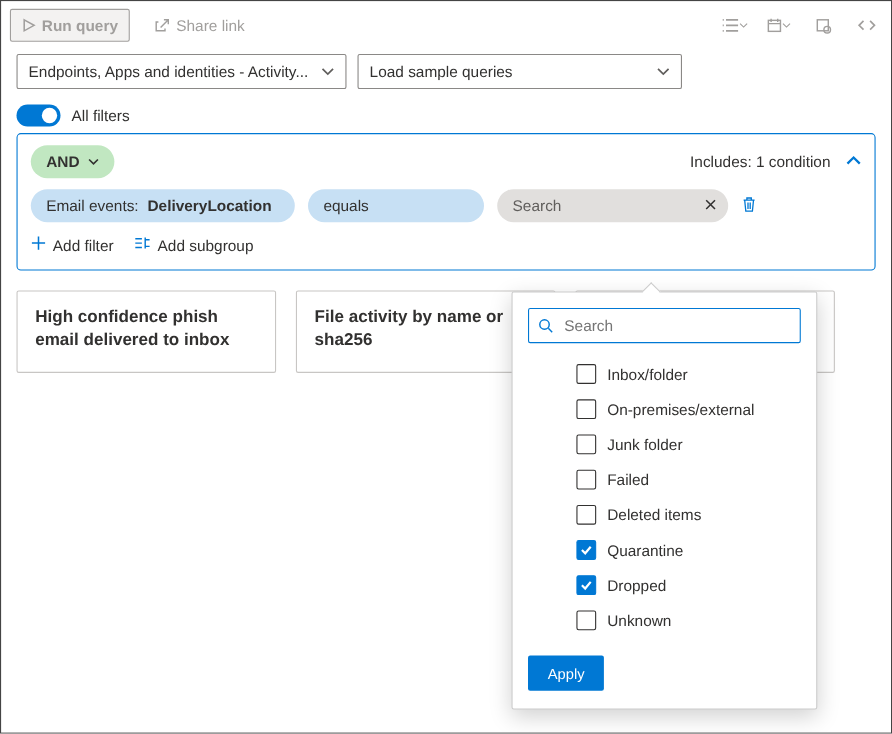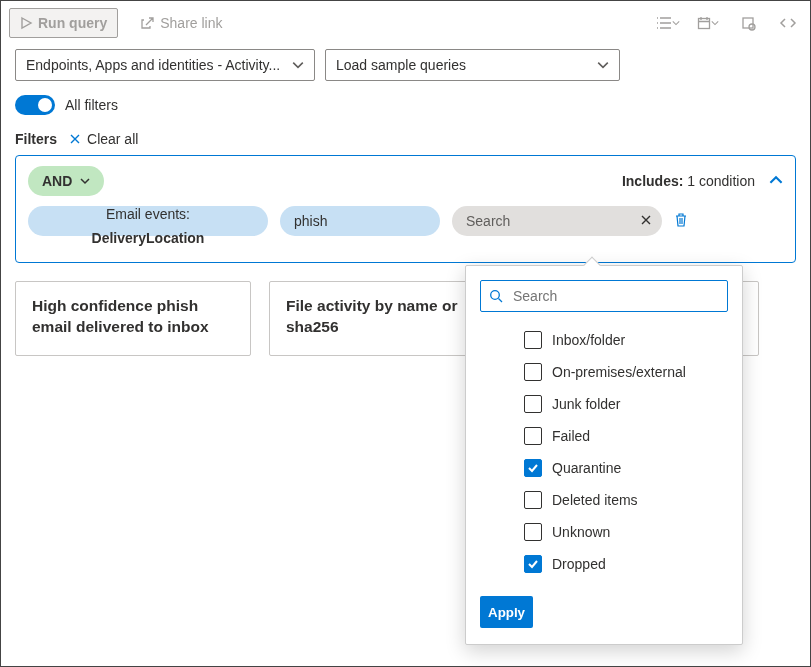--- a/index.html
+++ b/index.html
@@ -42,24 +42,24 @@
   .filterlabel{display:flex;align-items:center;gap:12px;padding:10px 14px 8px;}
   .filterlabel b{font-weight:600;}
   .clearall{display:inline-flex;align-items:center;gap:6px;cursor:pointer;color:var(--text);}
   .clearall svg{stroke:var(--accent);}
   
   .panel{margin:0 14px;border:1px solid var(--accent);border-radius:4px;padding:10px 12px 14px;position:relative;}
   .panel-head{display:flex;align-items:center;gap:8px;margin-bottom:10px;}
   .pill{display:inline-flex;align-items:center;gap:8px;height:30px;padding:0 14px;border-radius:15px;}
   .pill.and{background:var(--pill-green);font-weight:600;cursor:pointer;}
   .includes{margin-left:auto;display:flex;align-items:center;gap:14px;}
-  .includes b{font-weight:700;}
+  .includes b{font-weight:400;}
   .collapse{cursor:pointer;}
   .filter-row{display:flex;align-items:center;gap:12px;margin-bottom:12px;}
-  .pill.field{background:var(--pill-blue);width:240px;flex-direction:column;}
+  .pill.field{background:var(--pill-blue);width:240px;}
   .pill.field .prefix{font-weight:400;}
   .pill.field .value{font-weight:600;text-align:center;}
   .pill.op{background:var(--pill-blue);width:160px;}
   .pill.search{background:var(--pill-grey);width:210px;color:var(--muted);cursor:pointer;position:relative;}
   .pill.search .x{position:absolute;right:10px;}
   .trash{color:var(--accent);cursor:pointer;}
   .action-row{display:flex;align-items:center;gap:18px;}
   .linkbtn{display:inline-flex;align-items:center;gap:6px;color:var(--text);cursor:pointer;}
   .linkbtn .ico{color:var(--accent);}
   
@@ -72,21 +72,21 @@
   .card h3{margin:0;font-size:15.5px;font-weight:600;line-height:1.35;}
   
   .popup{position:absolute;left:464px;top:264px;width:278px;background:#fff;border:1px solid #ccc;box-shadow:0 6px 20px rgba(0,0,0,.18);border-radius:2px;padding:14px 14px 16px;z-index:5;}
   .popup .searchbox{display:flex;align-items:center;gap:8px;height:32px;border:1px solid var(--accent);padding:0 8px;border-radius:2px;margin-bottom:12px;}
   .popup .searchbox svg{stroke:var(--accent);fill:none;}
   .popup .searchbox input{border:none;outline:none;flex:1;font-size:14px;}
   .opt{display:flex;align-items:center;gap:10px;height:32px;cursor:pointer;padding-left:44px;}
   .cb{width:18px;height:18px;border:1px solid var(--text);border-radius:2px;display:flex;align-items:center;justify-content:center;}
   .cb.checked{background:var(--accent);border-color:var(--accent);}
   .cb.checked svg{stroke:#fff;}
-  .apply{margin-top:16px;background:var(--accent);color:#fff;border:none;height:32px;padding:0 8px;font-weight:700;border-radius:2px;cursor:pointer;}
+  .apply{margin-top:16px;background:var(--accent);color:#fff;border:none;height:32px;padding:0 18px;font-weight:400;border-radius:2px;cursor:pointer;}
   .callout-beak{position:absolute;top:-7px;left:120px;width:12px;height:12px;background:#fff;border-left:1px solid #ccc;border-top:1px solid #ccc;transform:rotate(45deg);}
   svg{overflow:visible;}
 </style>
 </head>
 <body>
 
 <div class="frame">
 
   <div class="toolbar">
     <button class="btn primary-outline disabled">
@@ -145,29 +145,20 @@
           <path d="M1 3 L5 7 L9 3" stroke="#605e5c" fill="none" stroke-width="1.3"></path>
         </svg>
     </div>
   </div>
 
   <div class="allfilters">
     <div class="toggle"></div>
     <span>All filters</span>
   </div>
 
-  <div class="filterlabel">
-    <b>Filters</b>
-    <span class="clearall">
-      <svg width="12" height="12" viewBox="0 0 12 12">
-          <path d="M2 2 L10 10 M10 2 L2 10" stroke-width="1.4"></path>
-        </svg>
-      <span>Clear all</span>
-    </span>
-  </div>
 
   <div class="panel">
     <div class="panel-head">
       <div class="pill and">
         <span>AND</span>
         <svg class="chev" width="10" height="10" viewBox="0 0 10 10">
             <path d="M1 3 L5 7 L9 3" stroke="#323130" fill="none" stroke-width="1.5"></path>
           </svg>
       </div>
       <div class="includes">
@@ -179,37 +170,51 @@
         </span>
       </div>
     </div>
 
     <div class="filter-row">
       <div class="pill field">
         <span class="prefix">Email events: </span>
           <span class="value">DeliveryLocation</span>
       </div>
       <div class="pill op">
-        <span>phish</span>
+        <span>equals</span>
       </div>
       <div class="pill search">
         <span>Search</span>
         <span class="x">
           <svg width="12" height="12" viewBox="0 0 12 12">
               <path d="M2 2 L10 10 M10 2 L2 10" stroke="#323130" stroke-width="1.4"></path>
             </svg>
         </span>
       </div>
       <span class="trash">
         <svg width="14" height="16" viewBox="0 0 14 16">
             <path d="M2 4h10 M5 4V2h4v2 M3 4l1 10h6l1-10 M6 6v6 M8 6v6" stroke="currentColor" fill="none" stroke-width="1.2"></path>
           </svg>
       </span>
     </div>
 
+    <div class="action-row">
+      <span class="linkbtn">
+        <span class="ico"><svg width="14" height="14" viewBox="0 0 14 14">
+              <path d="M7 1v12 M1 7h12" stroke="currentColor" stroke-width="1.4"></path>
+            </svg></span>
+        <span>Add filter</span>
+      </span>
+      <span class="linkbtn">
+        <span class="ico"><svg width="16" height="14" viewBox="0 0 16 14">
+              <path d="M2 3h6 M2 7h6 M2 11h6 M11 2v10 M11 4h4 M11 10h4" stroke="currentColor" fill="none" stroke-width="1.3"></path>
+            </svg></span>
+        <span>Add subgroup</span>
+      </span>
+    </div>
   </div>
 
 
   <div class="cards">
     <div class="card">
         <h3>High confidence phish email delivered to inbox</h3>
       </div>
     <div class="card">
         <h3>File activity by name or sha256</h3>
       </div>
@@ -238,40 +243,40 @@
         </div>
         <div class="opt">
           <span class="cb"></span>
           <span>Junk folder</span>
         </div>
         <div class="opt">
           <span class="cb"></span>
           <span>Failed</span>
         </div>
         <div class="opt">
+          <span class="cb"></span>
+          <span>Deleted items</span>
+        </div>
+        <div class="opt">
           <span class="cb checked">
             <svg width="12" height="12" viewBox="0 0 12 12">
               <path d="M2 6 L5 9 L10 3" fill="none" stroke-width="2"></path>
             </svg>
           </span>
           <span>Quarantine</span>
         </div>
         <div class="opt">
-          <span class="cb"></span>
-          <span>Deleted items</span>
-        </div>
-        <div class="opt">
-          <span class="cb"></span>
-          <span>Unknown</span>
-        </div>
-        <div class="opt">
           <span class="cb checked">
             <svg width="12" height="12" viewBox="0 0 12 12">
               <path d="M2 6 L5 9 L10 3" fill="none" stroke-width="2"></path>
             </svg>
           </span>
           <span>Dropped</span>
         </div>
+        <div class="opt">
+          <span class="cb"></span>
+          <span>Unknown</span>
+        </div>
       </div>
     <button class="apply">Apply</button>
   </div>
 
 </div>
 
 </body></html>

